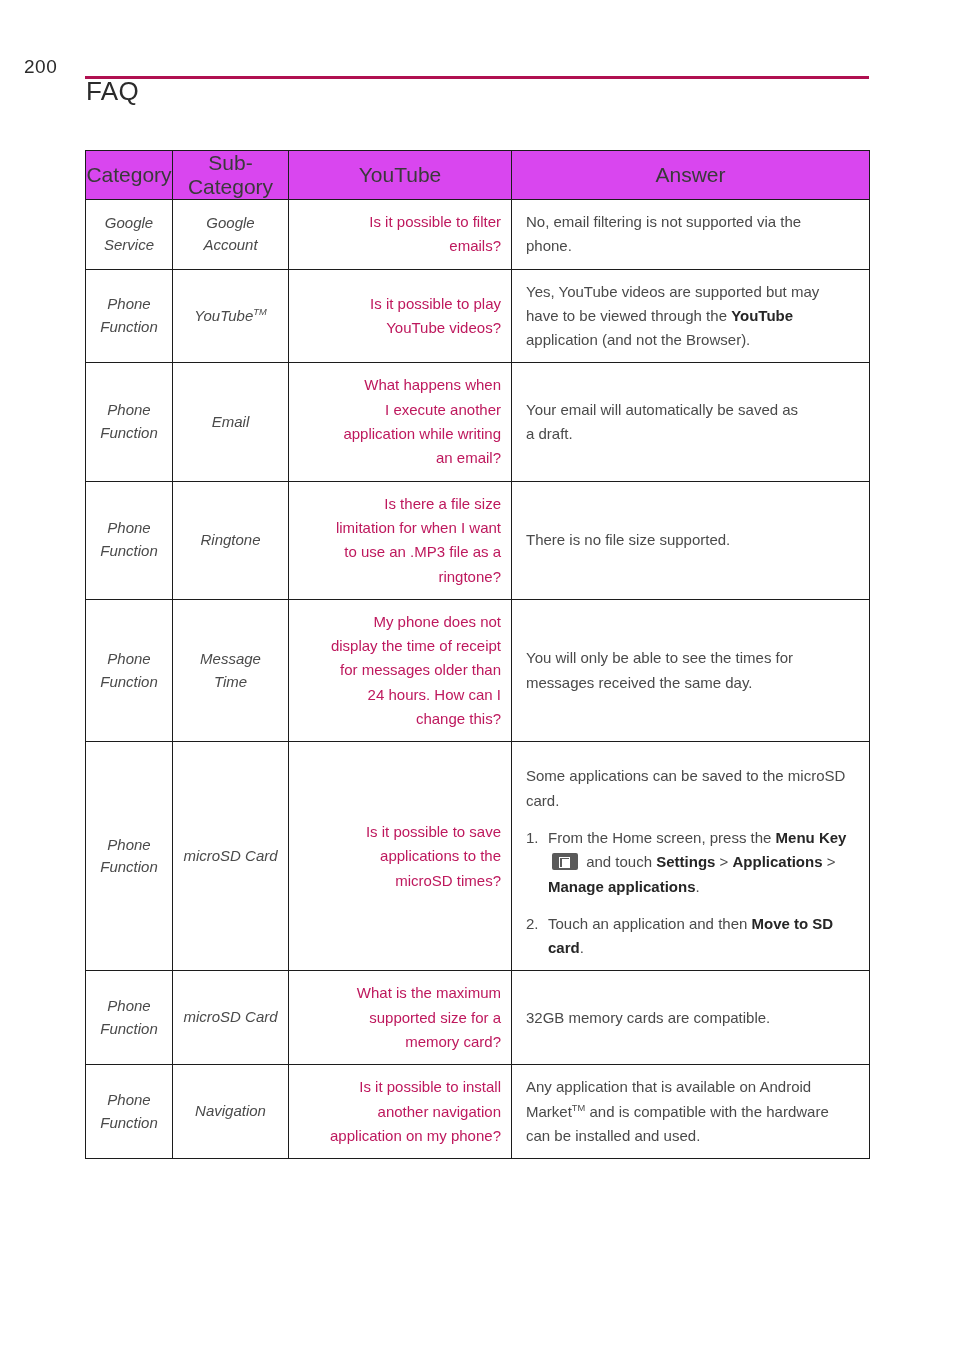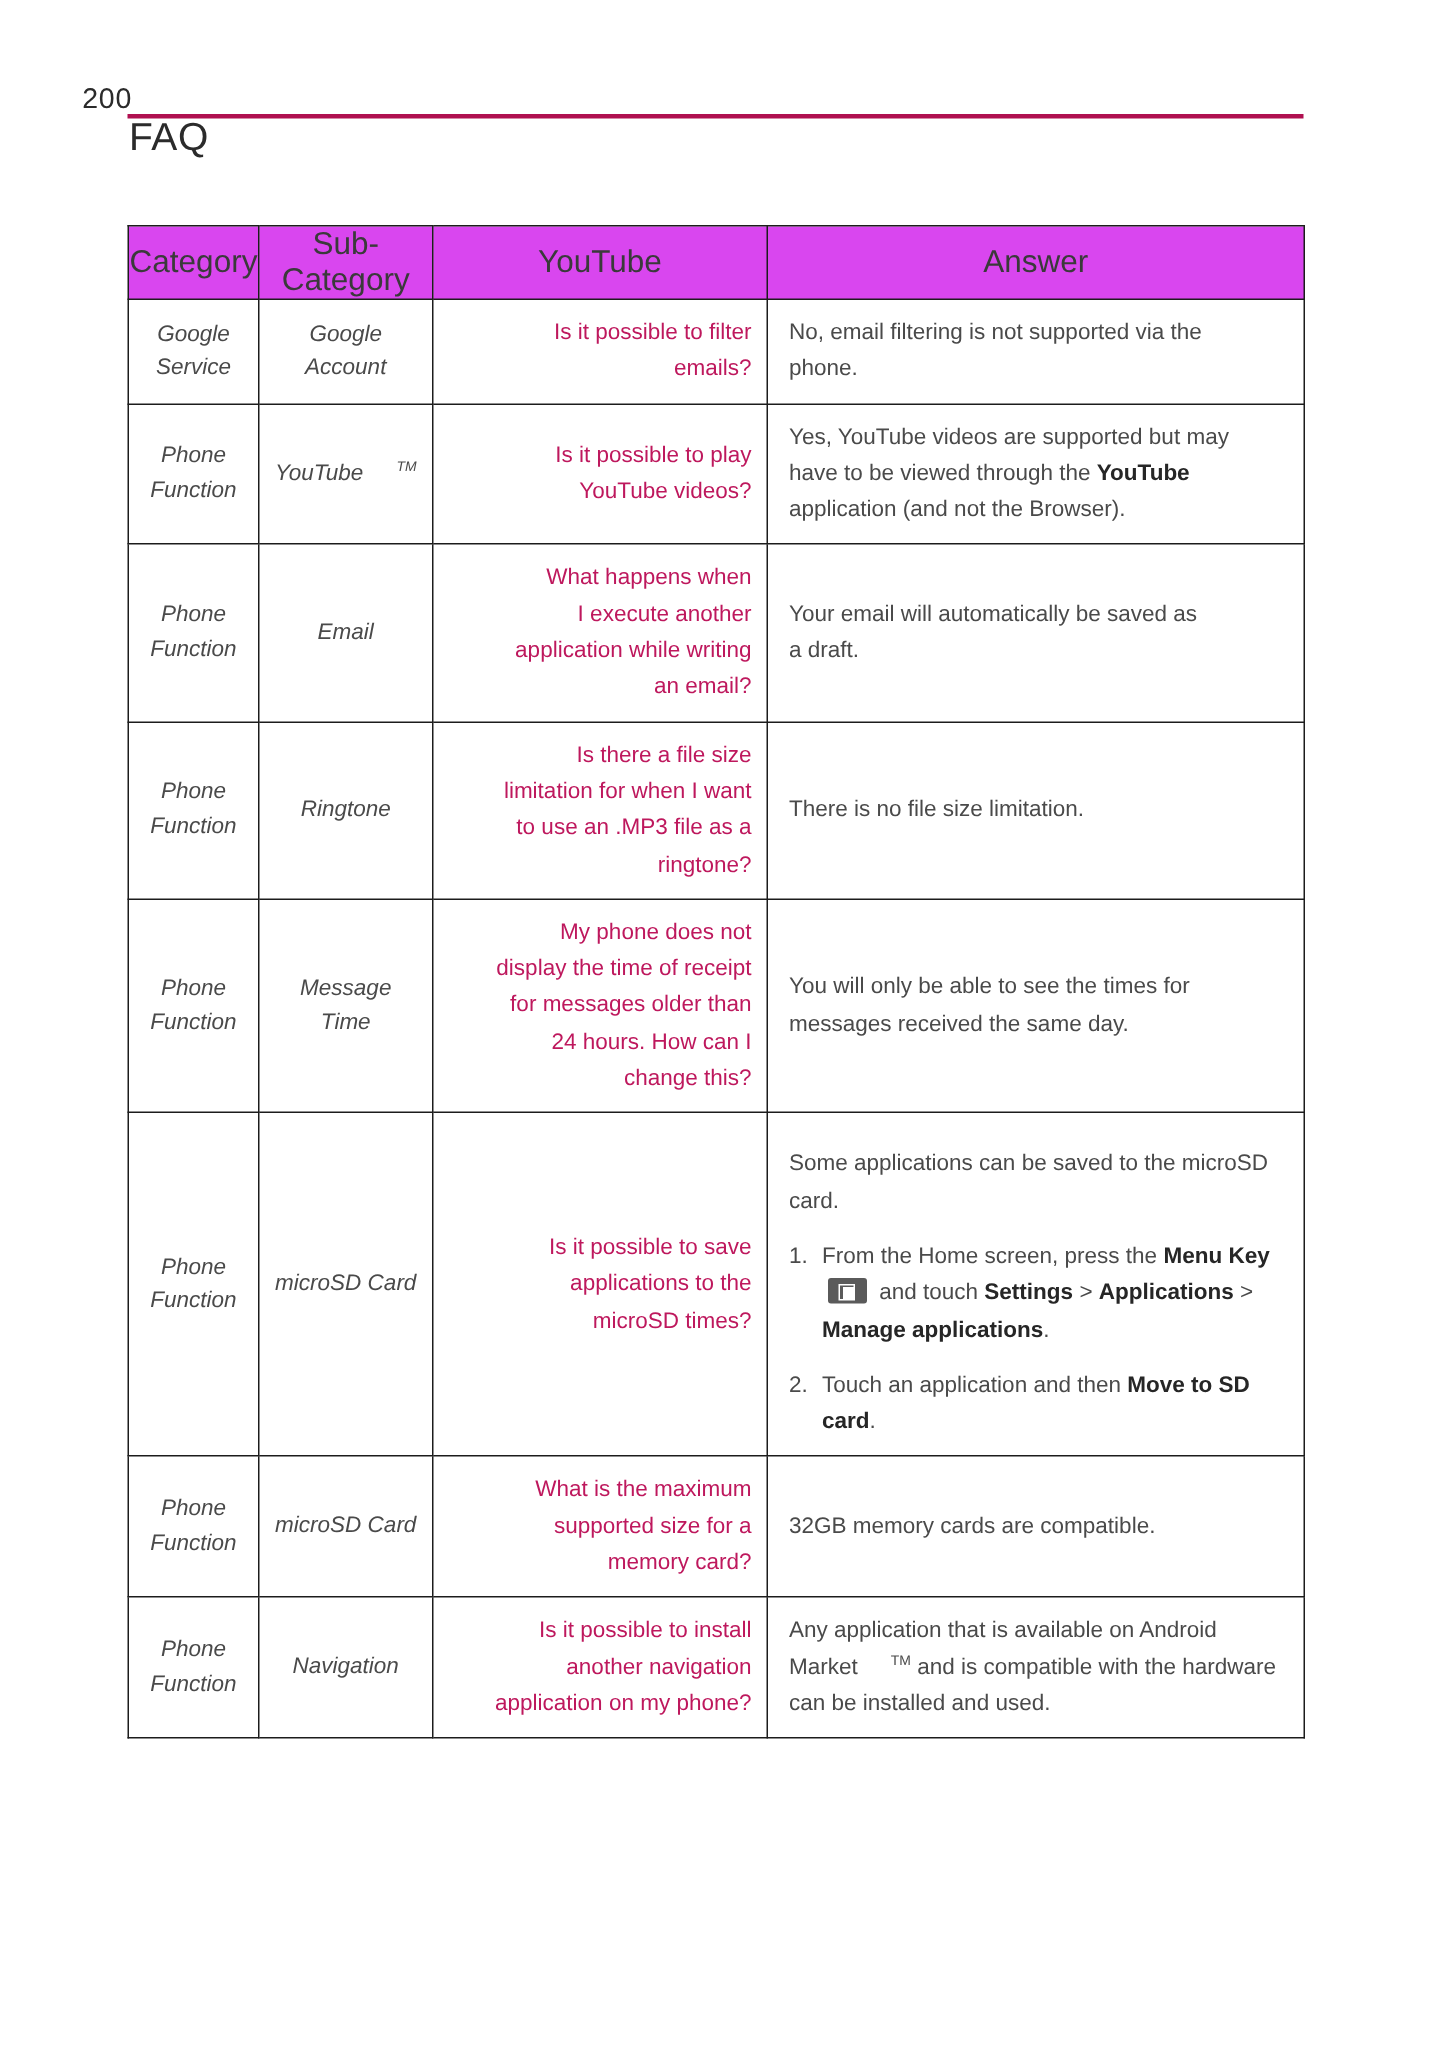--- a/index.html
+++ b/index.html
@@ -20,24 +20,24 @@
   
   .page-header {
     position: absolute;
     left: 0;
     top: 44px;
     width: 954px;
     height: 46px;
   }
   .page-number {
     position: absolute;
-    left: 38px;
+    left: 24px;
     top: 12px;
     width: 50px;
-    text-align: right;
+    text-align: left;
     font-size: 19px;
     letter-spacing: 0.5px;
     color: #2b2b2b;
     font-family: "Liberation Sans", sans-serif;
   }
   .page-title {
     position: absolute;
     left: 86px;
     top: 0px;
     font-size: 26px;
@@ -106,21 +106,20 @@
     color: #4a4a4a;
     padding: 10px 14px 10px 14px;
   }
 
   .q-line, .a-line { display: block; }
 
   sup.tm {
     font-size: 0.62em;
     vertical-align: super;
     line-height: 0;
-    margin-left: 22px;
   }
 
   b, strong { font-weight: 700; color: #262626; }
 
   
   .ans-intro { margin: 12px 0 13px 0; }
   ol.steps {
     margin: 0;
     padding: 0;
     list-style: none;
@@ -250,21 +249,21 @@
         <td class="c-subcat">
           <span class="q-line">Ringtone</span>
         </td>
         <td class="c-question">
           <span class="q-line">Is there a file size</span>
           <span class="q-line">limitation for when I want</span>
           <span class="q-line">to use an .MP3 file as a</span>
           <span class="q-line">ringtone?</span>
         </td>
         <td class="c-answer">
-          <span class="a-line">There is no file size limitation.</span>
+          <span class="a-line">There is no file size supported.</span>
         </td>
       </tr>
       <tr>
         <td class="c-cat">
           <span class="q-line">Phone</span>
           <span class="q-line">Function</span>
         </td>
         <td class="c-subcat">
           <span class="q-line">Message</span>
           <span class="q-line">Time</span>

